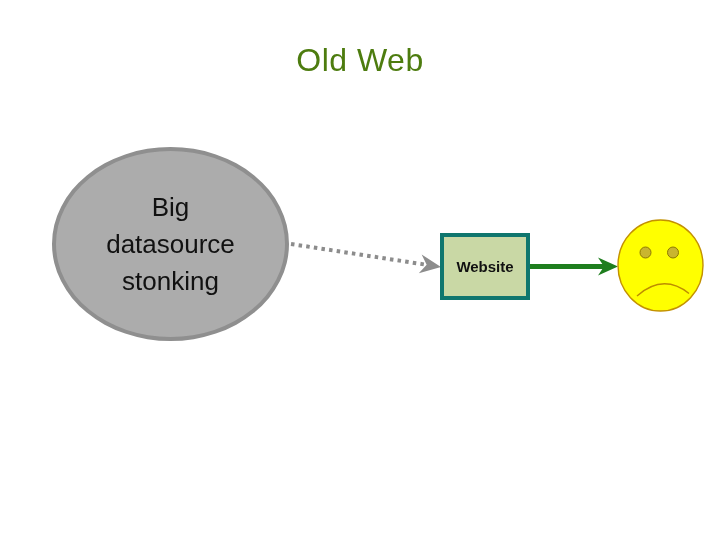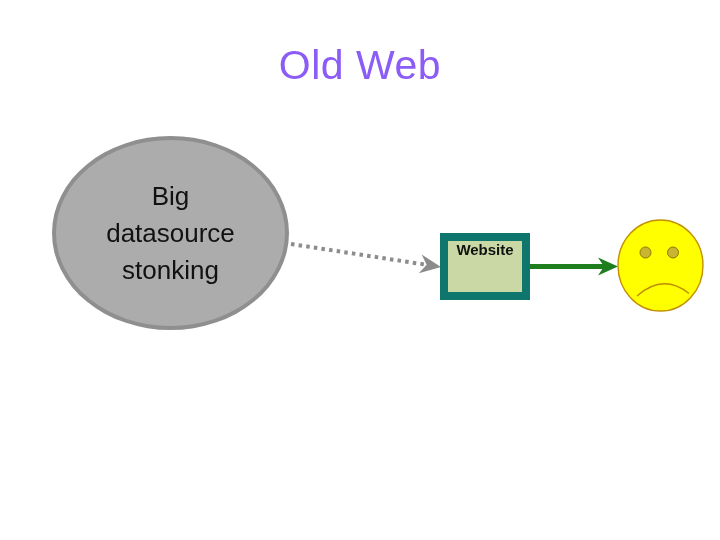--- a/index.html
+++ b/index.html
@@ -15,29 +15,29 @@
     background: #ffffff;
     overflow: hidden;
   }
   .title {
     position: absolute;
     top: 42px;
     left: 0;
     width: 720px;
     margin: 0;
     text-align: center;
-    font-size: 41px;
+    font-size: 32px;
     font-weight: 400;
-    color: #8b5cf6;
+    color: #4d7c0f;
     letter-spacing: 0.5px;
   }
   .ellipse {
     position: absolute;
     left: 52px;
-    top: 136px;
+    top: 147px;
     width: 237px;
     height: 194px;
     box-sizing: border-box;
     background: #acacac;
     border: 4px solid #8f8f8f;
     border-radius: 50%;
     display: flex;
     align-items: center;
     justify-content: center;
   }
@@ -81,23 +81,23 @@
     stroke-width: 1.4;
   }
   .website-box {
     position: absolute;
     left: 440px;
     top: 233px;
     width: 90px;
     height: 67px;
     box-sizing: border-box;
     background: #c9d8a5;
-    border: 8px solid #0f766e;
+    border: 4px solid #0f766e;
     display: flex;
-    align-items: flex-start;
+    align-items: center;
     justify-content: center;
   }
   .website-box span {
     font-size: 15px;
     font-weight: 600;
     color: #111111;
   }
 </style>
 </head>
 <body>

